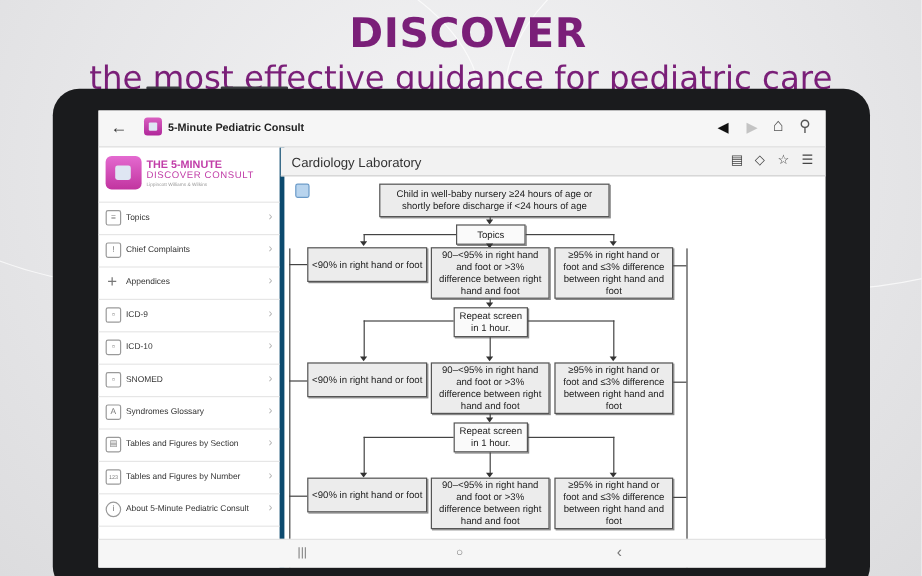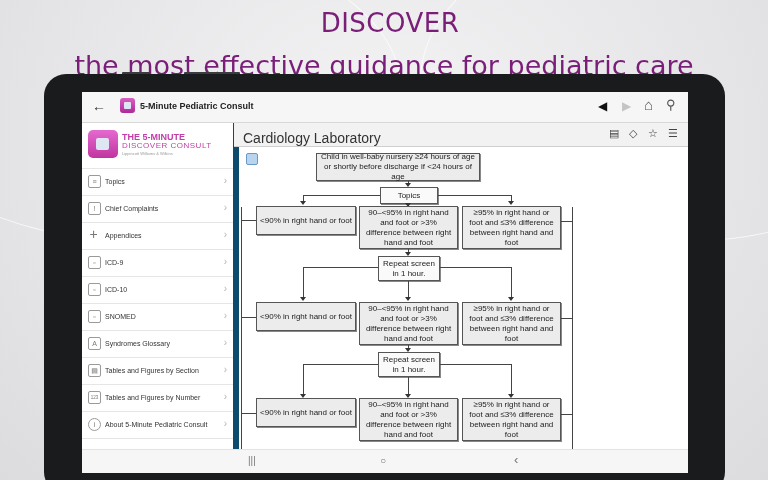--- a/index.html
+++ b/index.html
@@ -1,45 +1,45 @@
 <!DOCTYPE html>
 <html><head>
 <meta charset="utf-8">
 <style>
   html,body{margin:0;padding:0;}
   body{width:768px;height:480px;overflow:hidden;position:relative;
     background:radial-gradient(ellipse at 50% 30%, #f4f4f5 0%, #e6e6e8 60%, #dcdcde 100%);
     font-family:"Liberation Sans", sans-serif;}
   .bg-arc{position:absolute;border:1px solid rgba(255,255,255,0.7);border-radius:50%;}
   .headline{position:absolute;left:0;right:0;text-align:center;color:#7a1f78;font-family:"DejaVu Sans", sans-serif;}
-  .h1{top:8px;font-size:26px;font-weight:normal;letter-spacing:0.5px;padding-left:12px;}
+  .h1{top:8px;font-size:34px;font-weight:bold;letter-spacing:0.5px;padding-left:12px;}
   .h2{top:38px;font-size:27px;margin-top:12px;}
   .tablet{position:absolute;left:44px;top:74px;width:681px;height:420px;background:#1a1b1d;border-radius:22px;}
   .btn-top{position:absolute;top:72px;height:3px;background:#3a3c40;border-radius:1px;}
   .screen{position:absolute;left:82px;top:92px;width:606px;height:381px;background:#fff;overflow:hidden;}
   .appbar{position:absolute;left:0;top:0;width:606px;height:30px;background:#f6f6f6;border-bottom:1px solid #d8d8d8;}
   .appbar .back{position:absolute;left:10px;top:6px;font-size:14px;color:#333;}
   .appicon{position:absolute;left:38px;top:6px;width:15px;height:15px;border-radius:3px;background:linear-gradient(#d95fc0,#b0279a);}
   .appicon i{position:absolute;left:4px;top:4px;width:7px;height:7px;background:#dfe6f3;border-radius:1px;}
   .apptitle{position:absolute;left:58px;top:9px;font-size:9px;font-weight:bold;color:#222;}
   .nav-ic{position:absolute;top:7px;font-size:12px;color:#111;}
-  .sidebar{position:absolute;left:0;top:31px;width:151px;height:350px;background:#fff;border-right:6px solid #0c4a6e;}
+  .sidebar{position:absolute;left:0;top:31px;width:151px;height:350px;background:#fff;border-right:4px solid #0c4a6e;}
   .logo{position:absolute;left:6px;top:7px;width:30px;height:28px;border-radius:5px;background:linear-gradient(#e46ad0,#c1349f);}
   .logo i{position:absolute;left:8px;top:8px;width:13px;height:12px;background:#dfe6f3;border-radius:2px;}
   .logo-t1{position:absolute;left:40px;top:9px;font-size:9px;font-weight:bold;color:#c13ea8;}
   .logo-t2{position:absolute;left:40px;top:18px;font-size:8px;color:#c13ea8;letter-spacing:0.5px;}
   .logo-t3{position:absolute;left:40px;top:28px;font-size:4px;color:#999;}
   .side-list{position:absolute;left:0;top:45px;width:151px;}
   .side-item{height:26px;border-top:1px solid #e6e6e6;position:relative;}
   .side-item .ic{position:absolute;left:6px;top:6px;width:11px;height:11px;border:1px solid #9a9a9a;border-radius:2px;font-size:7px;color:#777;text-align:center;line-height:11px;}
   .side-item .lbl{position:absolute;left:23px;top:9px;font-size:7px;color:#333;white-space:nowrap;}
   .side-item .chev{position:absolute;right:6px;top:6px;font-size:10px;color:#b5b5b5;}
   .content{position:absolute;left:152px;top:31px;width:454px;height:350px;}
   .ctitlebar{position:absolute;left:0;top:0;width:454px;height:23px;background:#f2f2f2;border-bottom:1px solid #d0d0d0;}
-  .ctitle{position:absolute;left:9px;top:7px;font-size:14px;color:#333;}
+  .ctitle{position:absolute;left:9px;top:7px;font-size:11px;color:#333;}
   .tool{position:absolute;top:4px;font-size:11px;color:#444;}
   .zoomic{position:absolute;left:12px;top:30px;width:10px;height:10px;background:#b8d4ee;border:1px solid #6a9ac8;border-radius:2px;}
   .fc{position:absolute;inset:0;}
   .box{position:absolute;background:#ececec;border:1.3px solid #555;box-shadow:1px 1px 0 #888;font-size:8px;line-height:10px;color:#222;text-align:center;display:flex;align-items:center;justify-content:center;box-sizing:border-box;padding:1px 3px;}
   .box.w{background:#fafafa;}
   .ln{position:absolute;background:#444;}
   .arr{position:absolute;width:0;height:0;border-left:3px solid transparent;border-right:3px solid transparent;border-top:4px solid #333;}
   .sysbar{position:absolute;left:0;top:357px;width:606px;height:24px;background:#f6f6f6;border-top:1px solid #e3e3e3;}
   .sys{position:absolute;top:5px;font-size:10px;color:#777;}
 </style>
@@ -141,21 +141,21 @@
       <span class="tool" style="left:434px;">☰</span>
     </div>
 
     <div class="zoomic"></div>
 
     <div class="fc">
 
       <div class="ln" style="left:7px;top:84px;width:1px;height:266px;"></div>
       <div class="ln" style="left:338px;top:84px;width:1px;height:266px;"></div>
 
-      <div class="box" style="left:82px;top:30px;width:164px;height:28px;">Child in well-baby nursery ≥24 hours of age or shortly before discharge if &lt;24 hours of age</div>
+      <div class="box" style="left:82px;top:30px;width:192px;height:28px;">Child in well-baby nursery ≥24 hours of age or shortly before discharge if &lt;24 hours of age</div>
       <div class="ln" style="left:174px;top:58px;width:1px;height:4px;"></div>
       <div class="arr" style="left:171px;top:60px;"></div>
 
       <div class="box w" style="left:146px;top:64px;width:58px;height:17px;">Topics</div>
       <div class="ln" style="left:69px;top:72px;width:77px;height:1px;"></div>
       <div class="ln" style="left:204px;top:72px;width:74px;height:1px;"></div>
       <div class="ln" style="left:69px;top:72px;width:1px;height:8px;"></div>
       <div class="arr" style="left:66px;top:78px;"></div>
       <div class="ln" style="left:174px;top:81px;width:1px;height:2px;"></div>
       <div class="arr" style="left:171px;top:80px;"></div>

